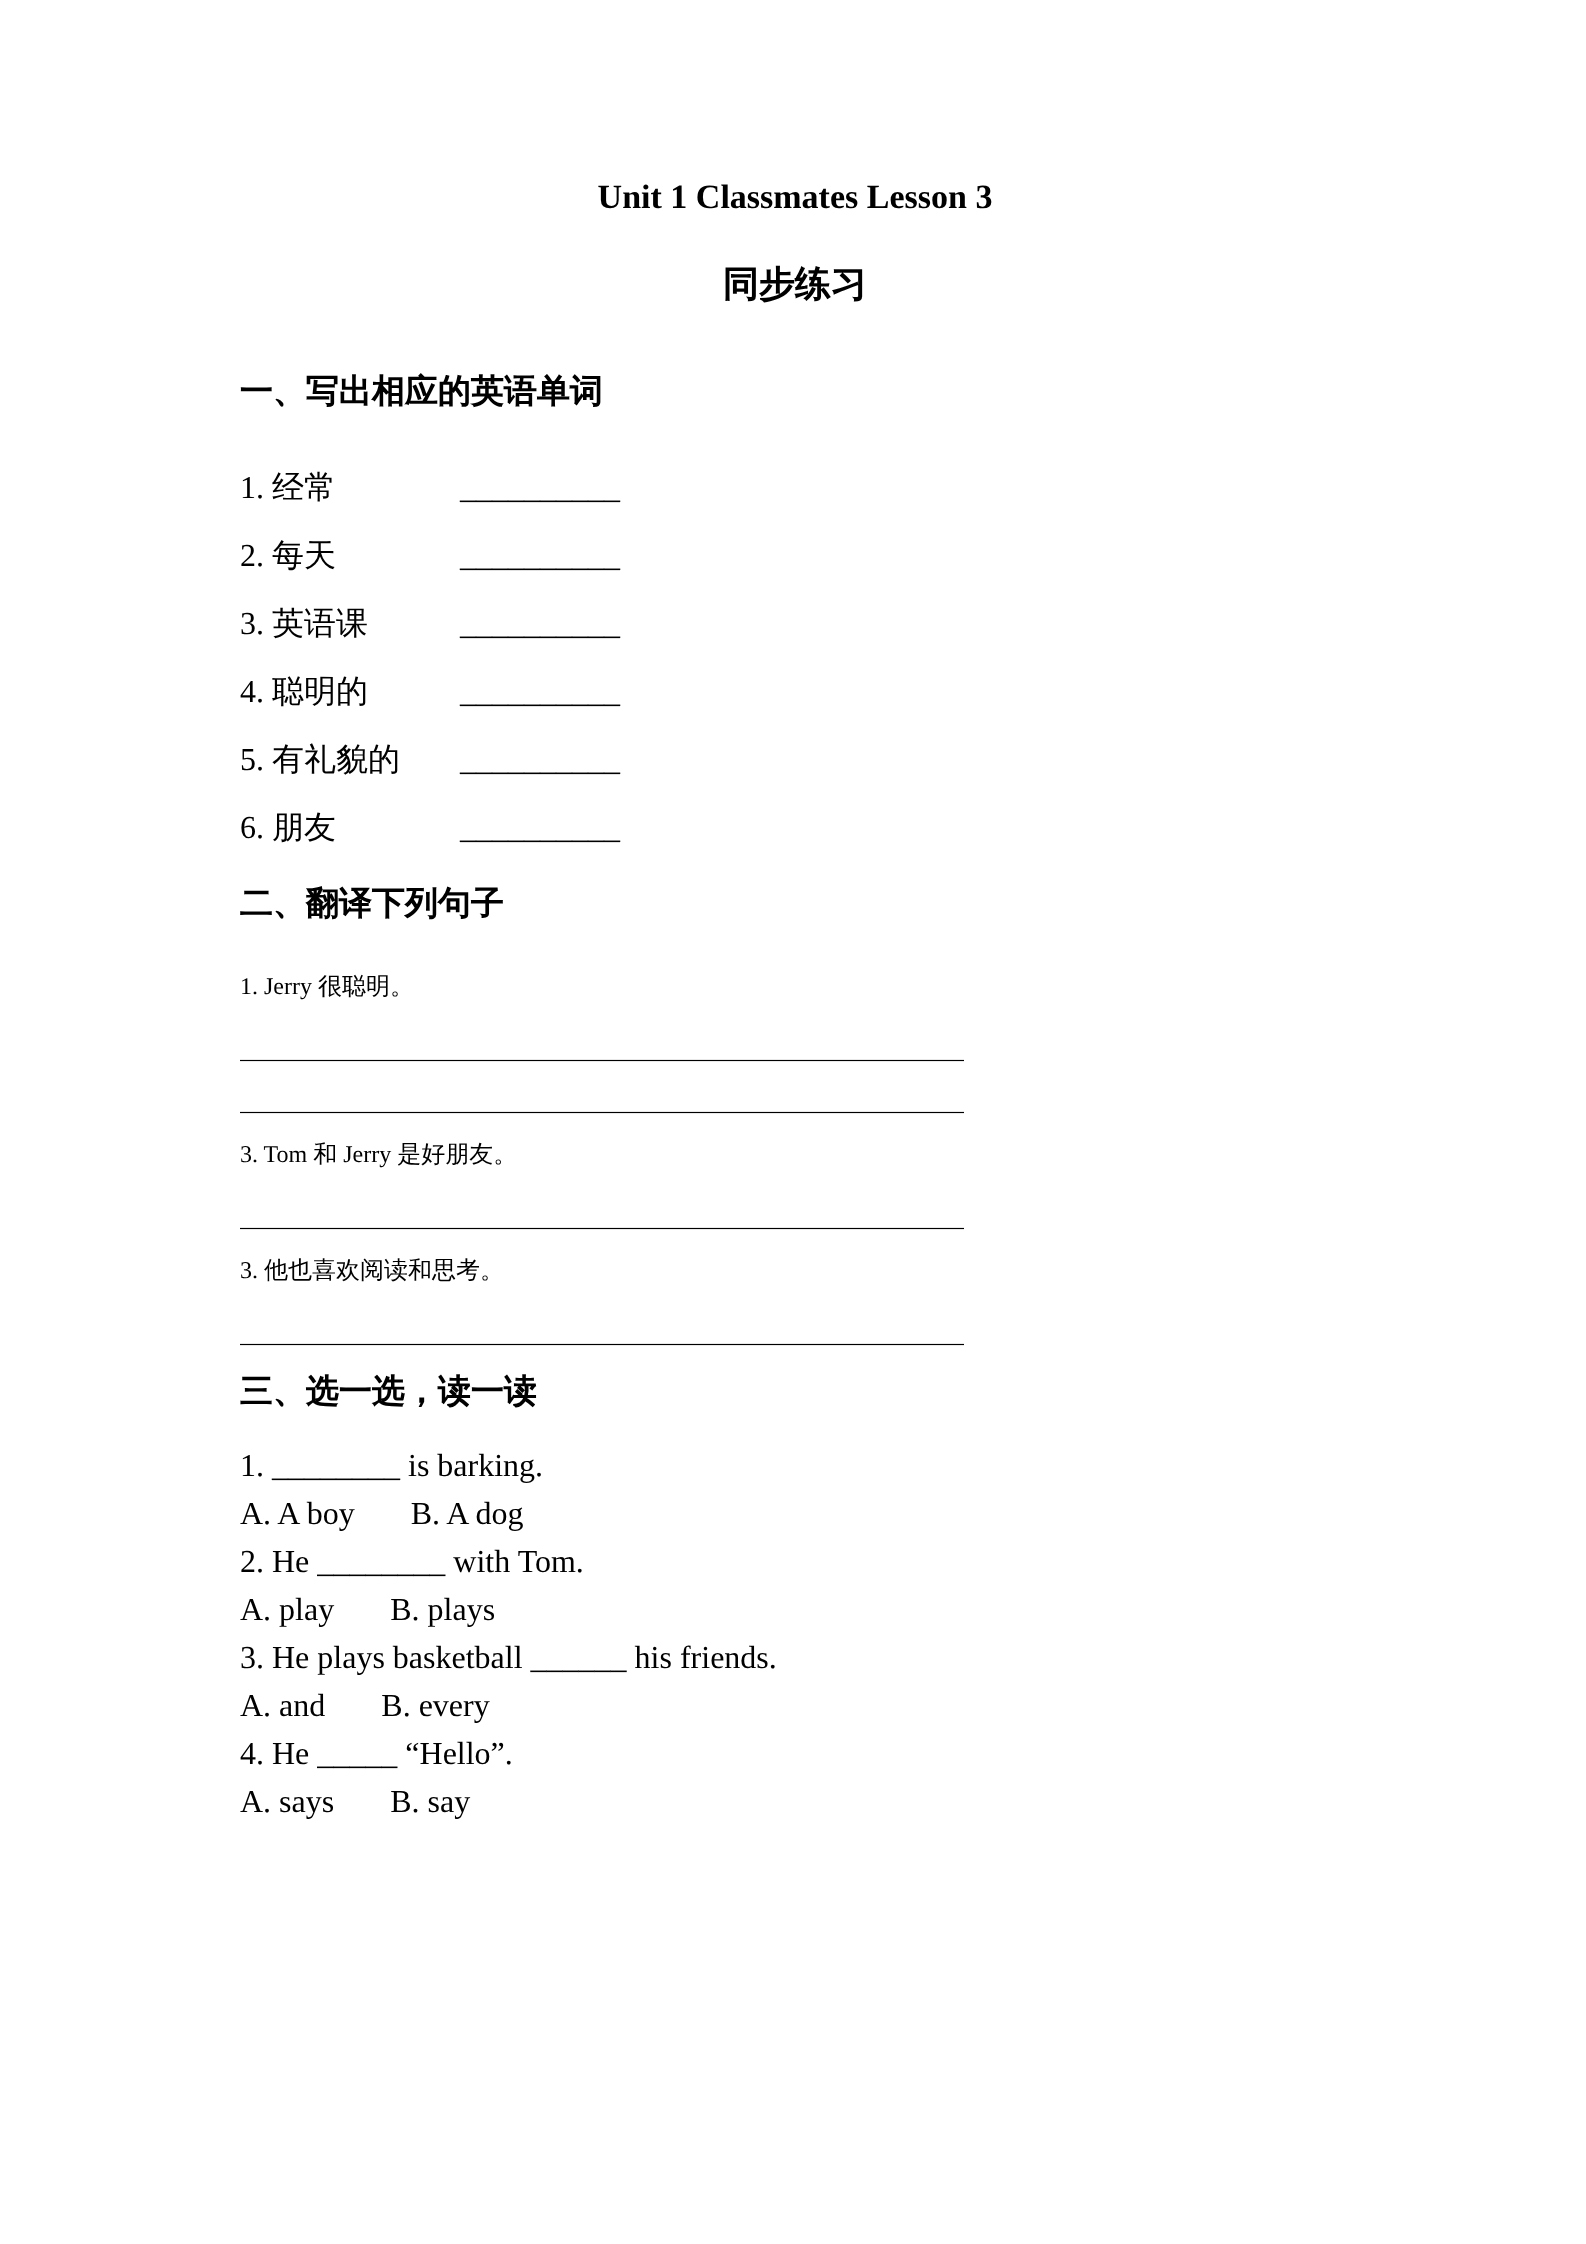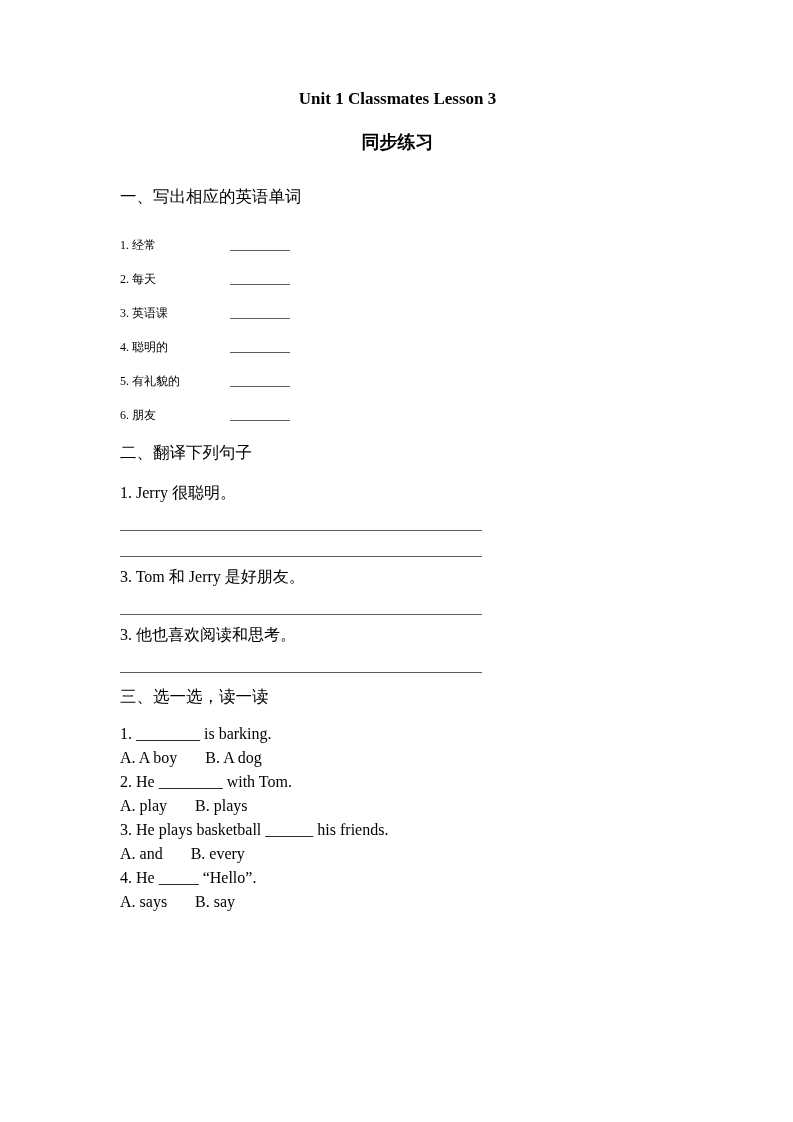--- a/index.html
+++ b/index.html
@@ -26,39 +26,39 @@
     font-size: 18px;
     line-height: 24px;
     font-weight: bold;
     text-align: center;
     margin-bottom: 30px;
     font-family: Liberation Serif, serif;
   }
   .sec-heading {
     font-size: 16.5px;
     line-height: 24px;
-    font-weight: normal;
+    font-weight: bold;
     font-family: "Liberation Sans", "DejaVu Sans", sans-serif;
   }
   .sec1 .sec-heading { margin-bottom: 28px; }
   .sec2 .sec-heading { margin-top: 4px; margin-bottom: 20px; }
   .sec3 .sec-heading { margin-top: 8px; margin-bottom: 14px; }
   .sec4 .sec-heading { margin-top: 8px; margin-bottom: 20px; }
 
   .vocab-row {
-    font-size: 12px;
+    font-size: 16px;
     line-height: 18px;
     margin-bottom: 16px;
     display: flex;
   }
   .vocab-label { display: inline-block; width: 110px; }
   .vocab-blank { white-space: nowrap; }
 
   .s2-sentence {
-    font-size: 16px;
+    font-size: 12px;
     line-height: 18px;
     margin-bottom: 14px;
   }
   .answer-line {
     font-size: 12px;
     line-height: 18px;
     margin-bottom: 8px;
     width: 362px;
     white-space: nowrap;
     overflow: hidden;

